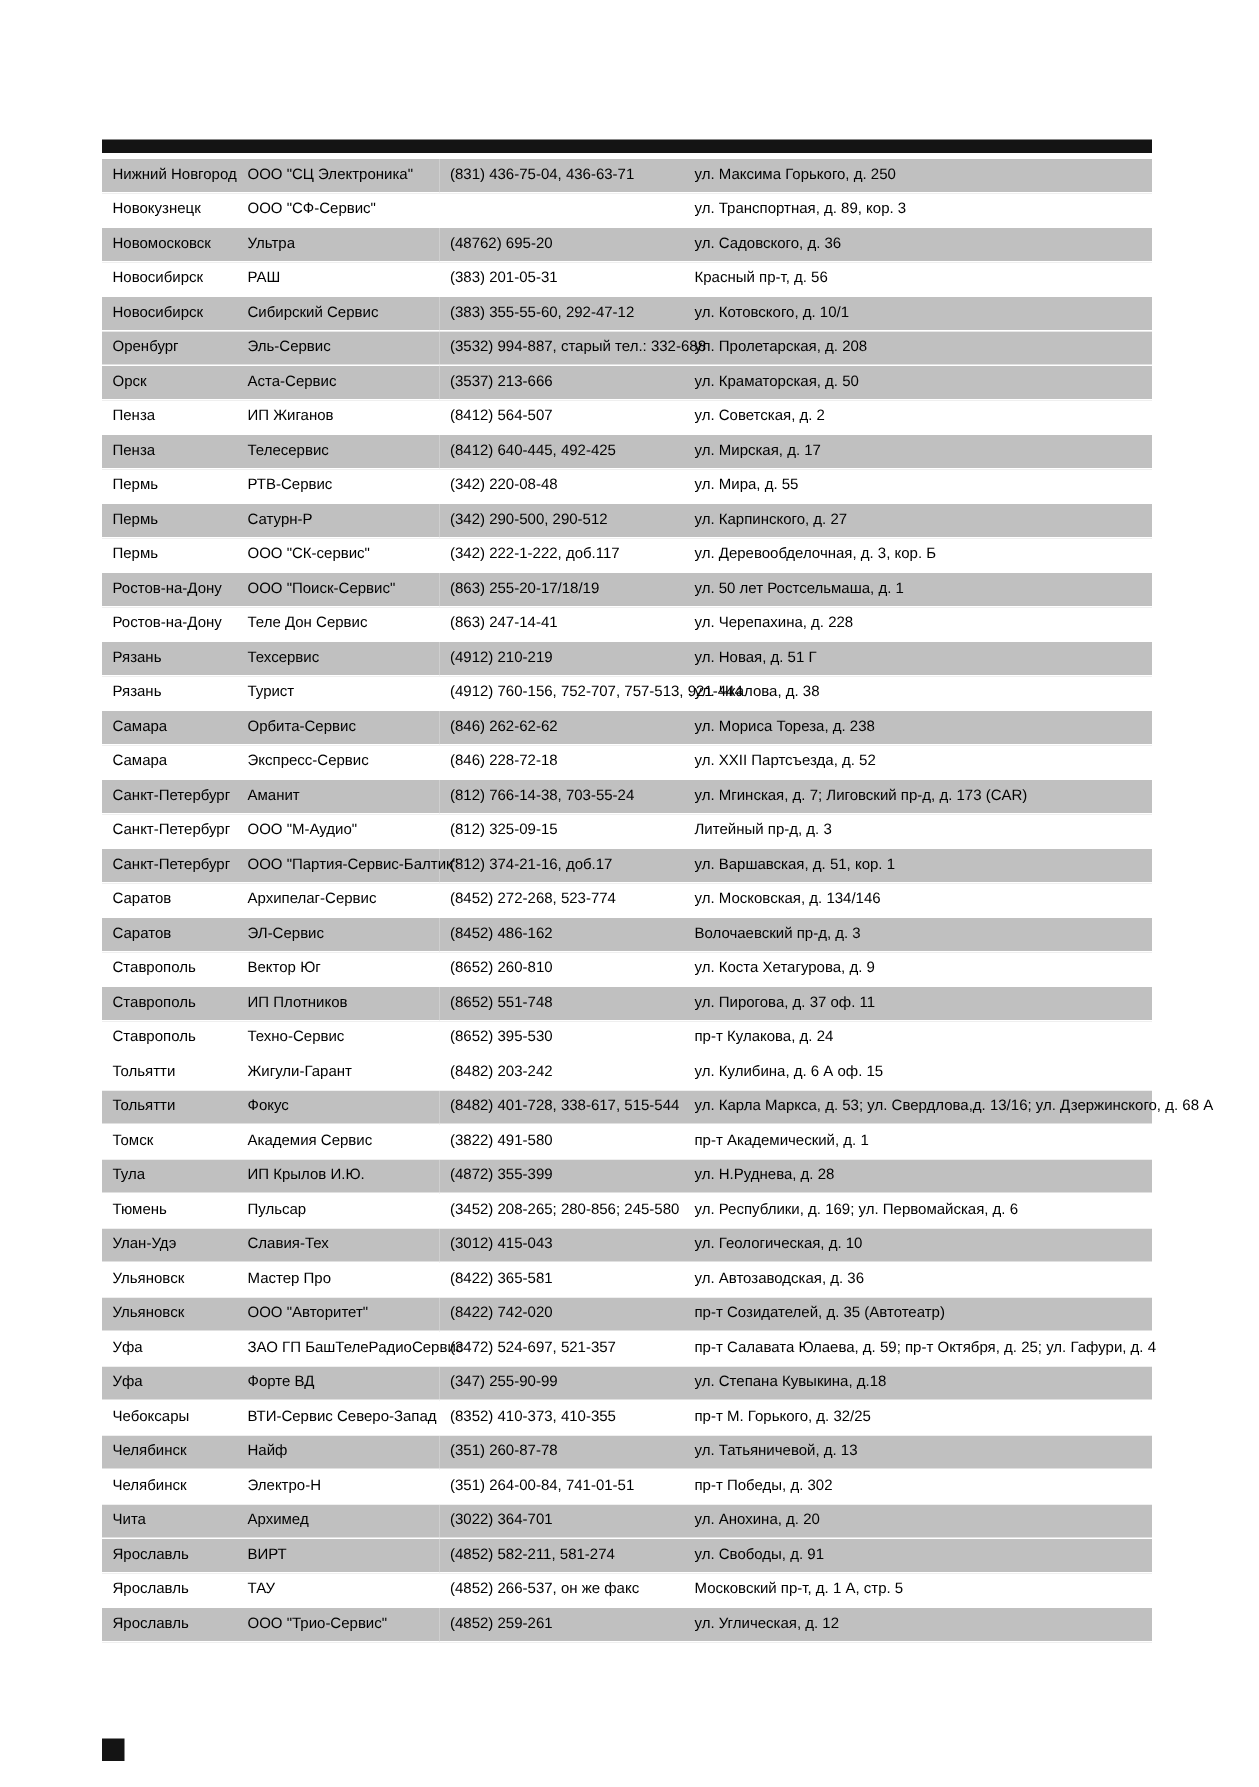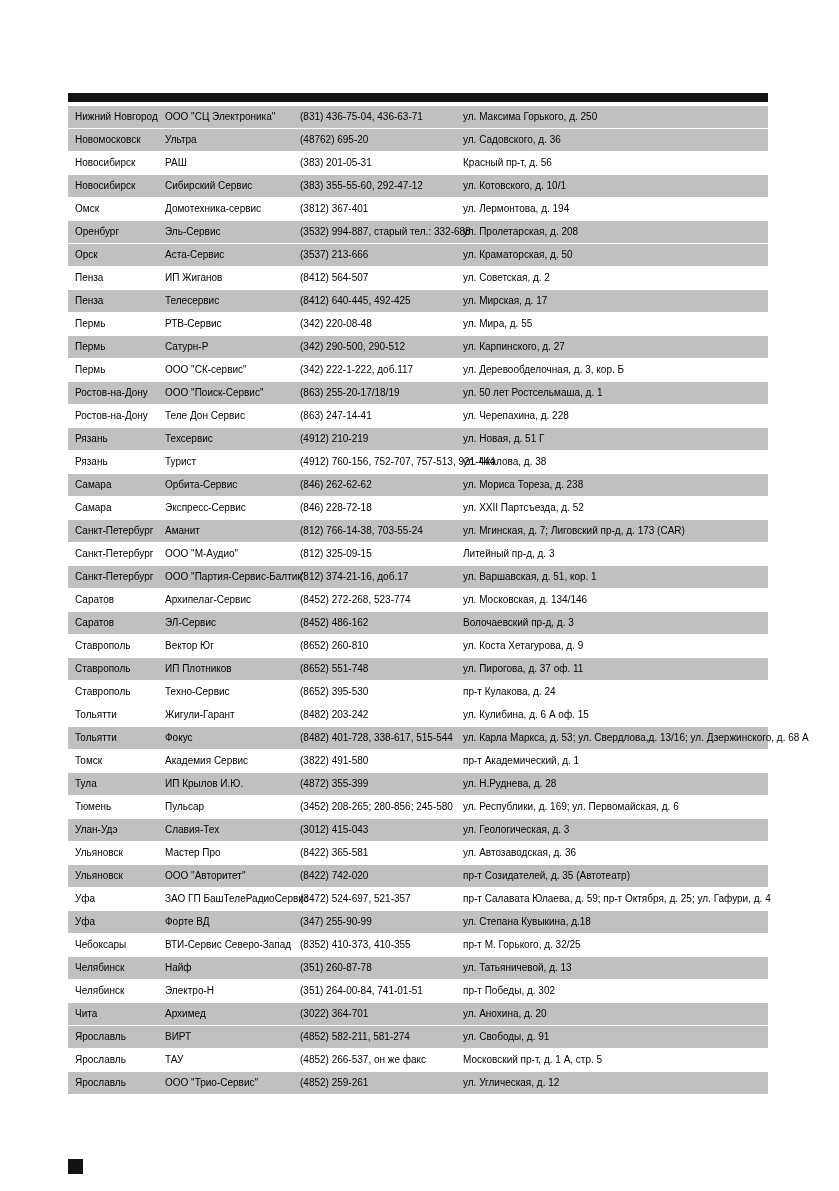--- a/index.html
+++ b/index.html
@@ -76,44 +76,44 @@
       <col class="c-phone">
       <col class="c-address">
     </colgroup>
     <tbody>
         <tr class="stripe">
           <td>Нижний Новгород</td>
           <td>ООО "СЦ Электроника"</td>
           <td>(831) 436-75-04, 436-63-71</td>
           <td>ул. Максима Горького, д. 250</td>
         </tr>
+        <tr>
+          <td>Новокузнецк</td>
+          <td>ООО "СФ-Сервис"</td>
+          <td></td>
+          <td>ул. Транспортная, д. 89, кор. 3</td>
+        </tr>
         <tr class="stripe">
           <td>Новомосковск</td>
           <td>Ультра</td>
           <td>(48762) 695-20</td>
           <td>ул. Садовского, д. 36</td>
         </tr>
         <tr>
           <td>Новосибирск</td>
           <td>РАШ</td>
           <td>(383) 201-05-31</td>
           <td>Красный пр-т, д. 56</td>
         </tr>
         <tr class="stripe">
           <td>Новосибирск</td>
           <td>Сибирский Сервис</td>
           <td>(383) 355-55-60, 292-47-12</td>
           <td>ул. Котовского, д. 10/1</td>
         </tr>
-        <tr>
-          <td>Омск</td>
-          <td>Домотехника-сервис</td>
-          <td>(3812) 367-401</td>
-          <td>ул. Лермонтова, д. 194</td>
-        </tr>
         <tr class="stripe">
           <td>Оренбург</td>
           <td>Эль-Сервис</td>
           <td>(3532) 994-887, старый тел.: 332-688</td>
           <td>ул. Пролетарская, д. 208</td>
         </tr>
         <tr class="stripe">
           <td>Орск</td>
           <td>Аста-Сервис</td>
           <td>(3537) 213-666</td>
@@ -260,21 +260,21 @@
         <tr>
           <td>Тюмень</td>
           <td>Пульсар</td>
           <td>(3452) 208-265; 280-856; 245-580</td>
           <td>ул. Республики, д. 169; ул. Первомайская, д. 6</td>
         </tr>
         <tr class="stripe">
           <td>Улан-Удэ</td>
           <td>Славия-Тех</td>
           <td>(3012) 415-043</td>
-          <td>ул. Геологическая, д. 3</td>
+          <td>ул. Геологическая, д. 10</td>
         </tr>
         <tr>
           <td>Ульяновск</td>
           <td>Мастер Про</td>
           <td>(8422) 365-581</td>
           <td>ул. Автозаводская, д. 36</td>
         </tr>
         <tr class="stripe">
           <td>Ульяновск</td>
           <td>ООО "Авторитет"</td>

